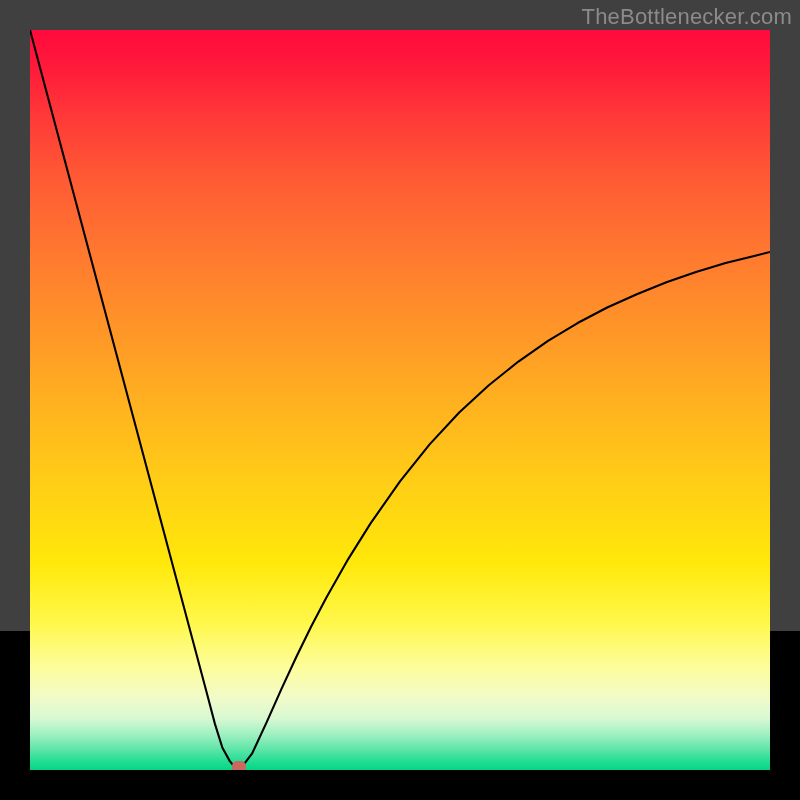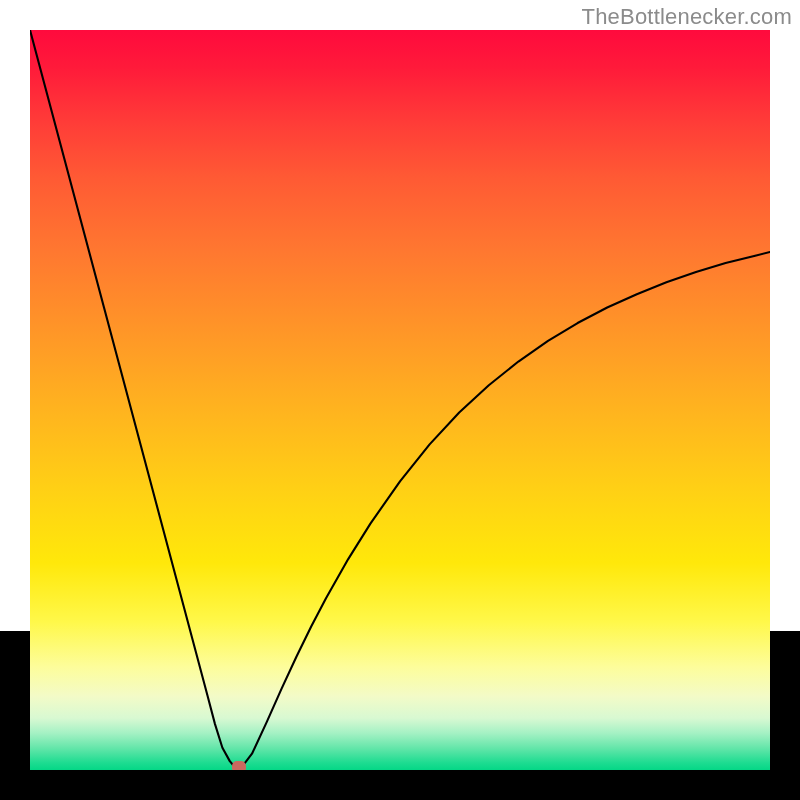--- a/index.html
+++ b/index.html
@@ -10,21 +10,21 @@
     background: #000;
     overflow: hidden;
     font-family: Arial, Helvetica, sans-serif;
   }
   .frame {
     position: absolute;
     top: 0;
     left: 0;
     width: 800px;
     height: 631px;
-    background: #ffffff;
+    background: #404040;
   }
   .plot-area {
     position: absolute;
     top: 30px;
     left: 30px;
     width: 740px;
     height: 740px;
     overflow: hidden;
   }
   .gradient {

